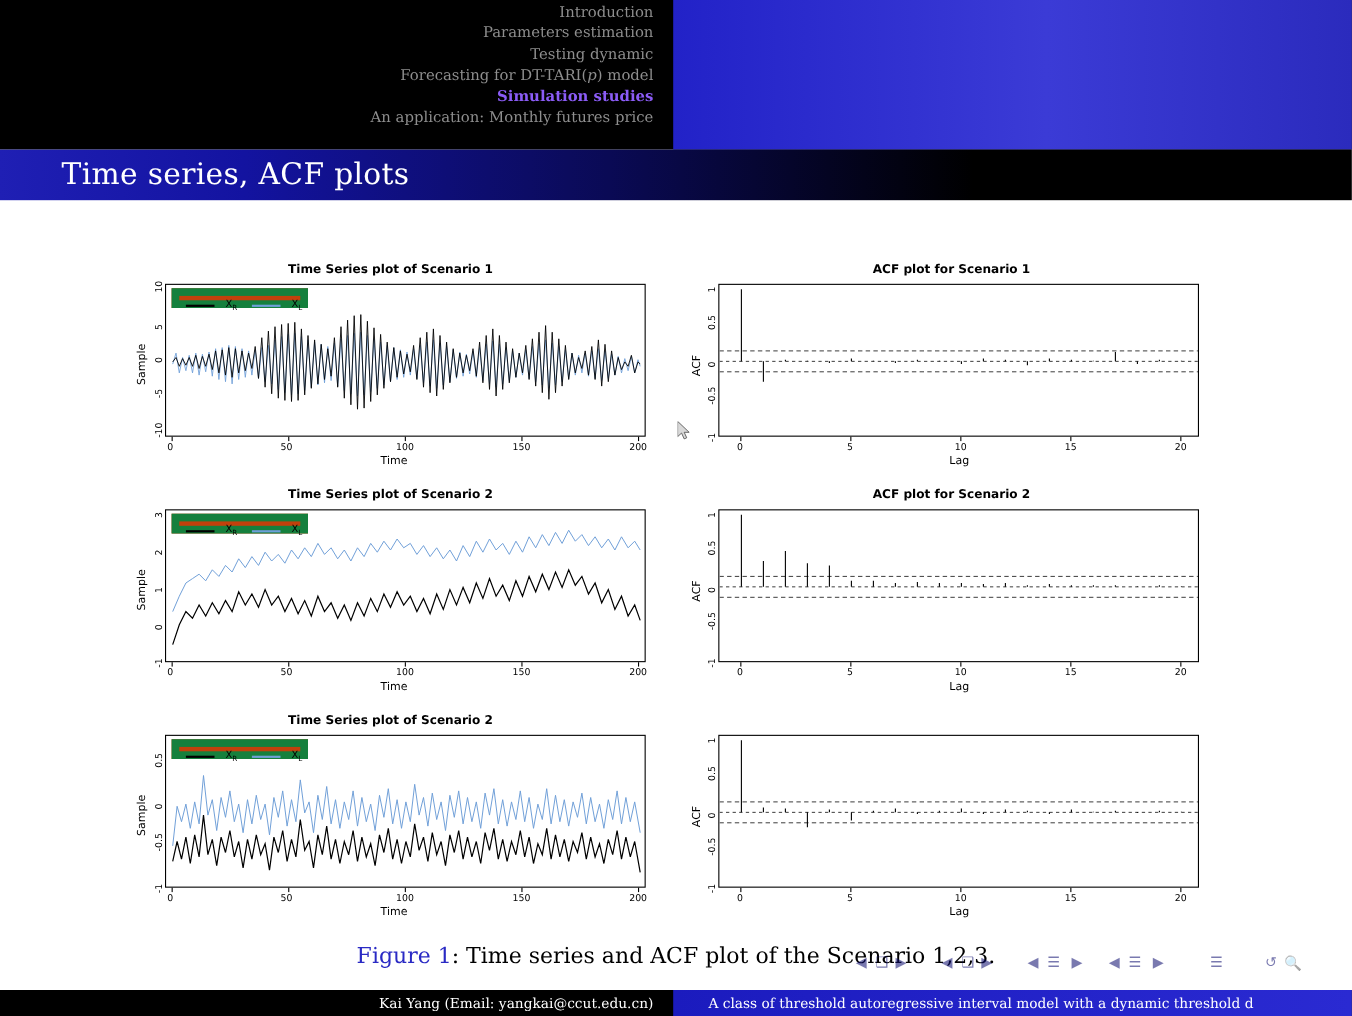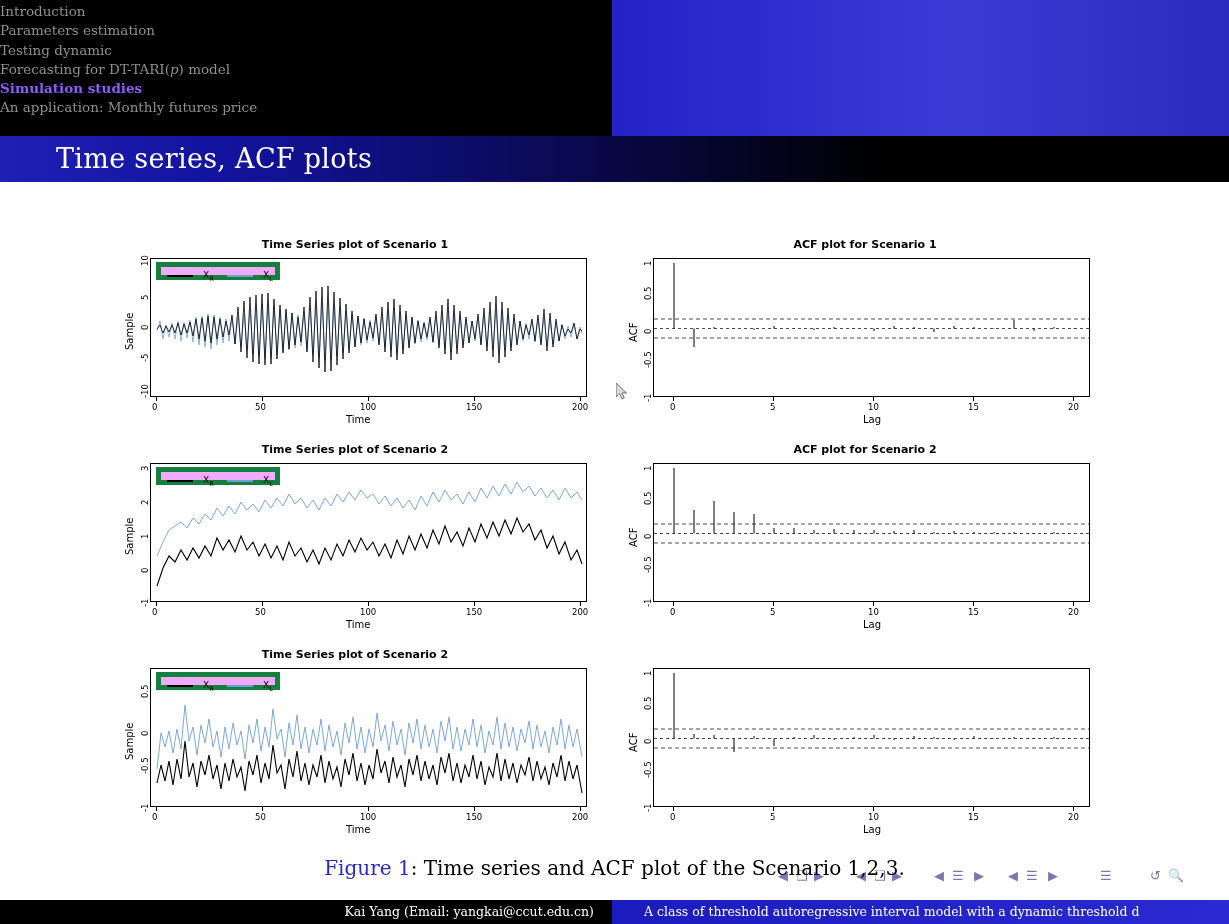--- a/index.html
+++ b/index.html
@@ -15,20 +15,21 @@
   .header-band {
     position:absolute; left:0; top:0; width:1229px; height:136px;
     background:#000000;
   }
   .header-blue {
     position:absolute; left:612px; top:0; width:617px; height:136px;
     background:linear-gradient(to right,#2222c8,#3b3bd6 55%,#2b2bbd);
   }
   .nav-list {
     position:absolute; left:0; top:2px; width:594px;
+    text-align:right;
     font-family:"DejaVu Serif", serif;
     font-size:13.5px;
     line-height:19.3px;
     color:#8e8e8e;
   }
   .nav-list .nav-item { display:block; white-space:nowrap; }
   .nav-list .nav-item.active { color:#8b5cf6; font-weight:bold; }
   .nav-list .nav-item i { font-style:italic; }
 
   .title-band {
@@ -126,22 +127,22 @@
   .tick-label.vert {
     transform:rotate(-90deg);
     transform-origin:left top;
   }
   .tick {
     position:absolute;
     background:#000;
   }
   .legend-box {
     position:absolute;
-    border:5px solid #15803d;
-    background:#f0abfc;
+    border:7px solid #15803d;
+    background:#c2410c;
     box-sizing:border-box;
     font-size:8.5px;
   }
   .legend-line { position:absolute; height:1.6px; }
   .legend-text { position:absolute; font-size:9px; font-family:"DejaVu Sans", sans-serif; }
   .legend-text sub { font-size:6.5px; }
 
   svg { display:block; }
 
   .cursor-arrow {

